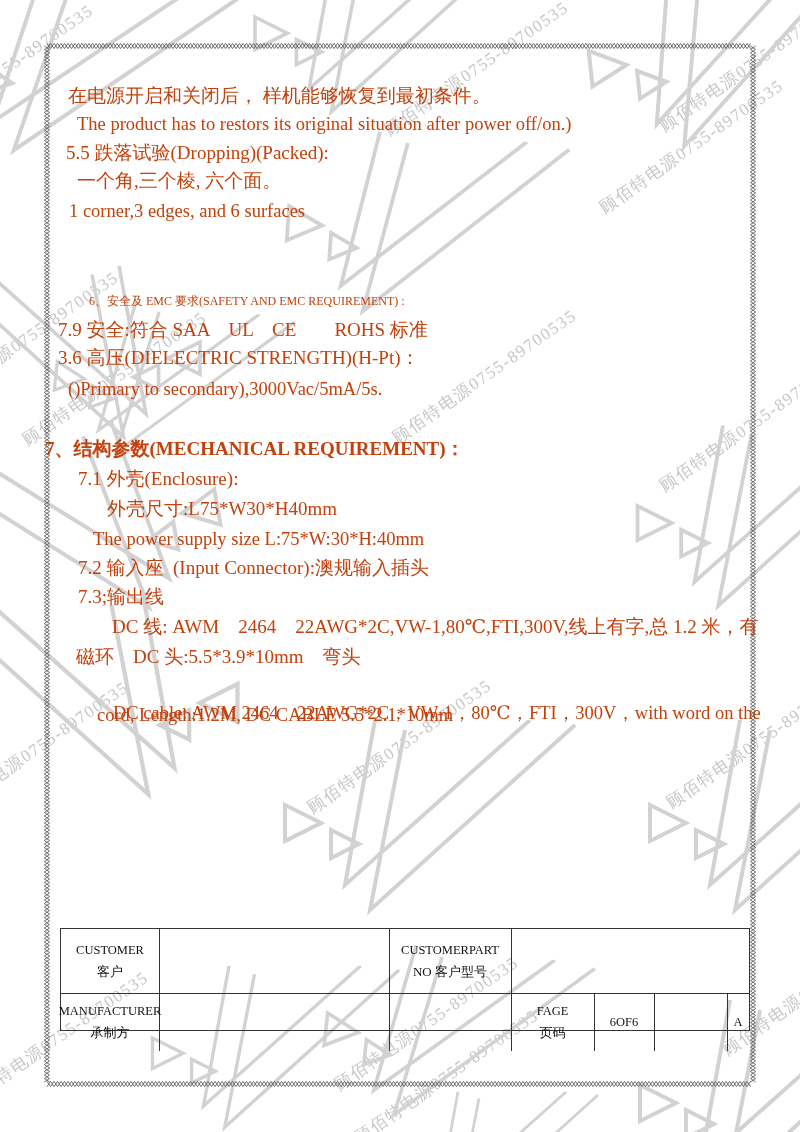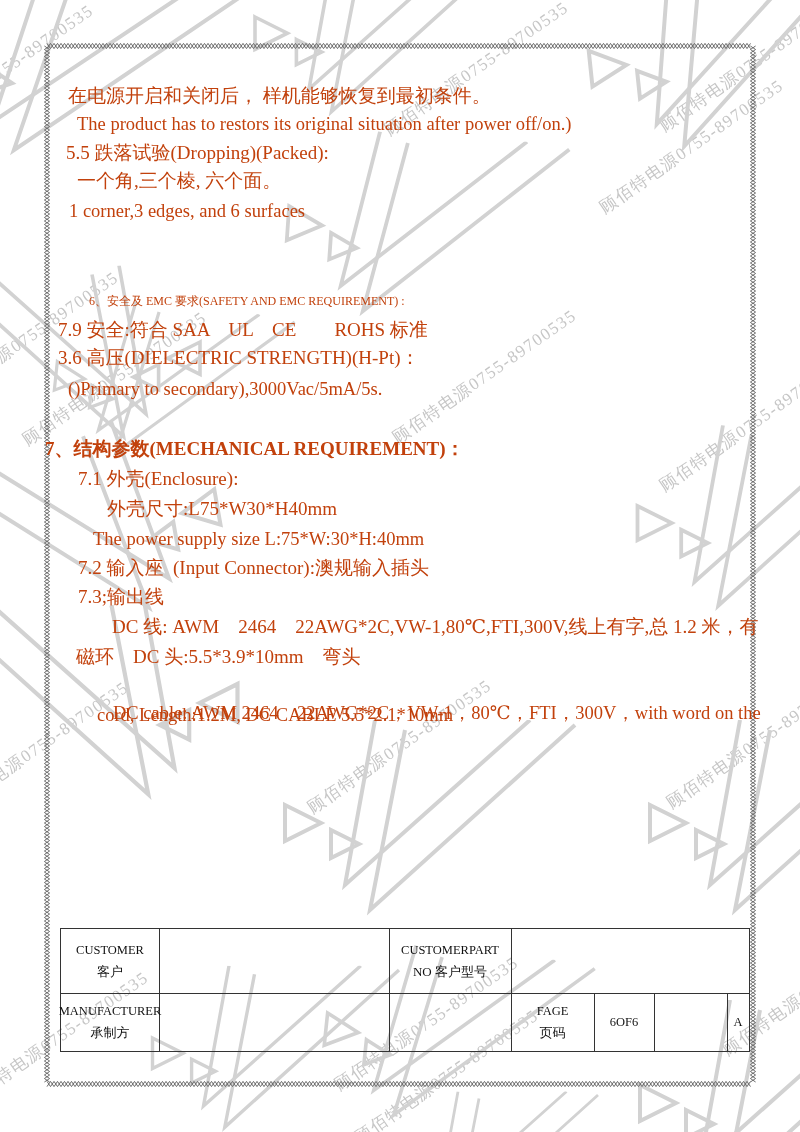--- a/index.html
+++ b/index.html
@@ -23,21 +23,21 @@
   .content{position:absolute;inset:0;z-index:3;}
   .ln{
     position:absolute;white-space:pre;color:#c2410c;
     font-size:18.5px;line-height:24px;
   }
   .ln.cjk{font-size:19px;}
   .ln.hd6{font-size:12px;padding-left:44px;}
   .ln.hd7{font-size:19px;font-weight:bold;}
   
   .ftable{
-    position:absolute;left:60px;top:928px;width:690px;height:124px;
+    position:absolute;left:60px;top:928px;width:690px;height:103px;
     border:1px solid #333;z-index:3;box-sizing:border-box;background:transparent;
   }
   .tline{position:absolute;background:#333;}
   .cell{
     position:absolute;display:flex;flex-direction:column;
     align-items:center;justify-content:center;gap:9px;
     font-size:12.5px;color:#111;text-align:center;line-height:1;
   }
   .cell .zh{font-size:13px;}
 </style>

